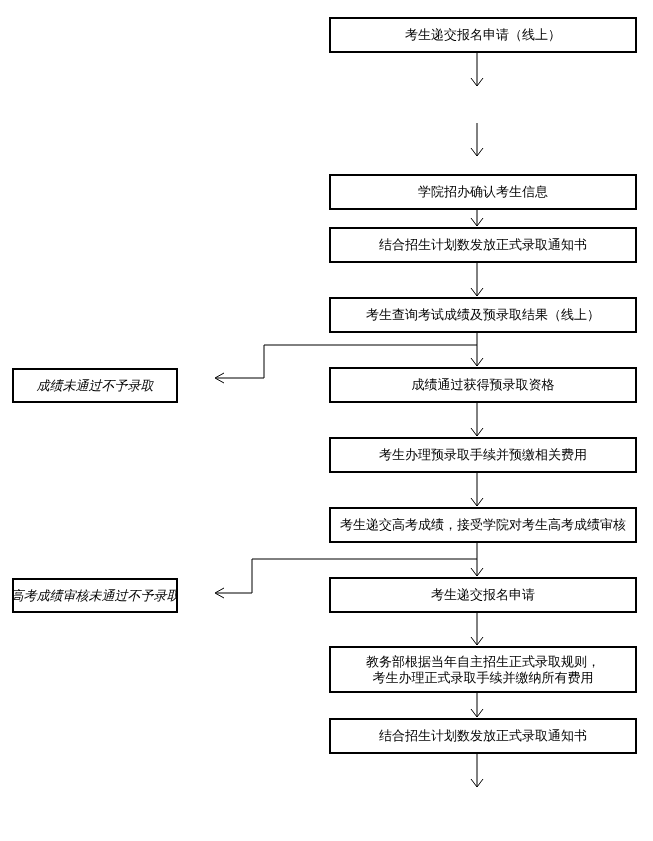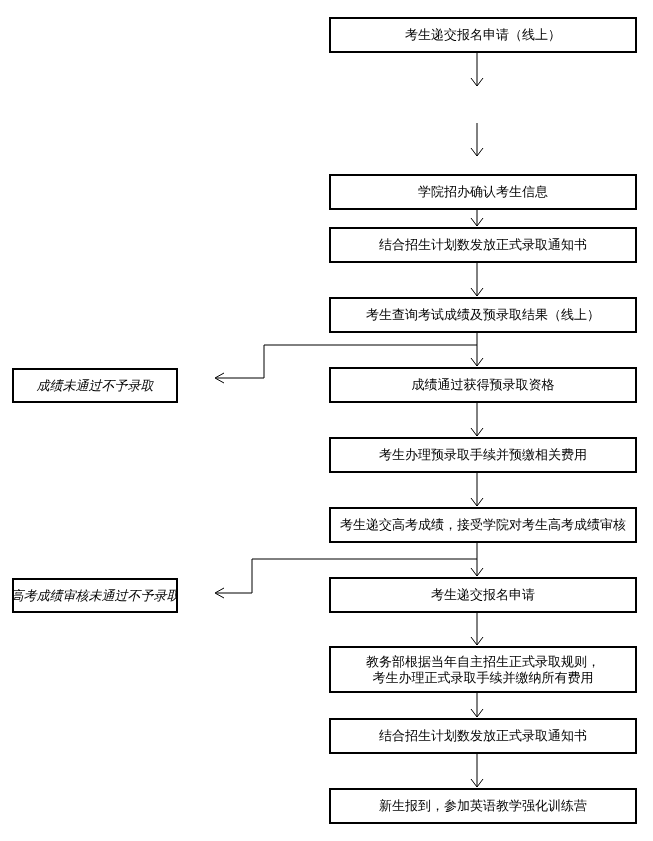--- a/index.html
+++ b/index.html
@@ -78,18 +78,17 @@
   <div class="node main" style="top:297px">考生查询考试成绩及预录取结果（线上）</div>
   <div class="node main" style="top:367px">成绩通过获得预录取资格</div>
   <div class="node main" style="top:437px">考生办理预录取手续并预缴相关费用</div>
   <div class="node main" style="top:507px">考生递交高考成绩，接受学院对考生高考成绩审核</div>
   <div class="node main" style="top:577px">考生递交报名申请</div>
   <div class="node main" style="top:646px;height:47px">
     <div>教务部根据当年自主招生正式录取规则，</div>
     <div>考生办理正式录取手续并缴纳所有费用</div>
   </div>
   <div class="node main" style="top:718px">结合招生计划数发放正式录取通知书</div>
-  <div class="node main" style="top:788px">新生报到，参加英语教学强化训练营</div>
 
   <div class="node side" style="top:368px">成绩未通过不予录取</div>
   <div class="node side" style="top:578px">高考成绩审核未通过不予录取</div>
 
 </div>
 
 </body></html>

